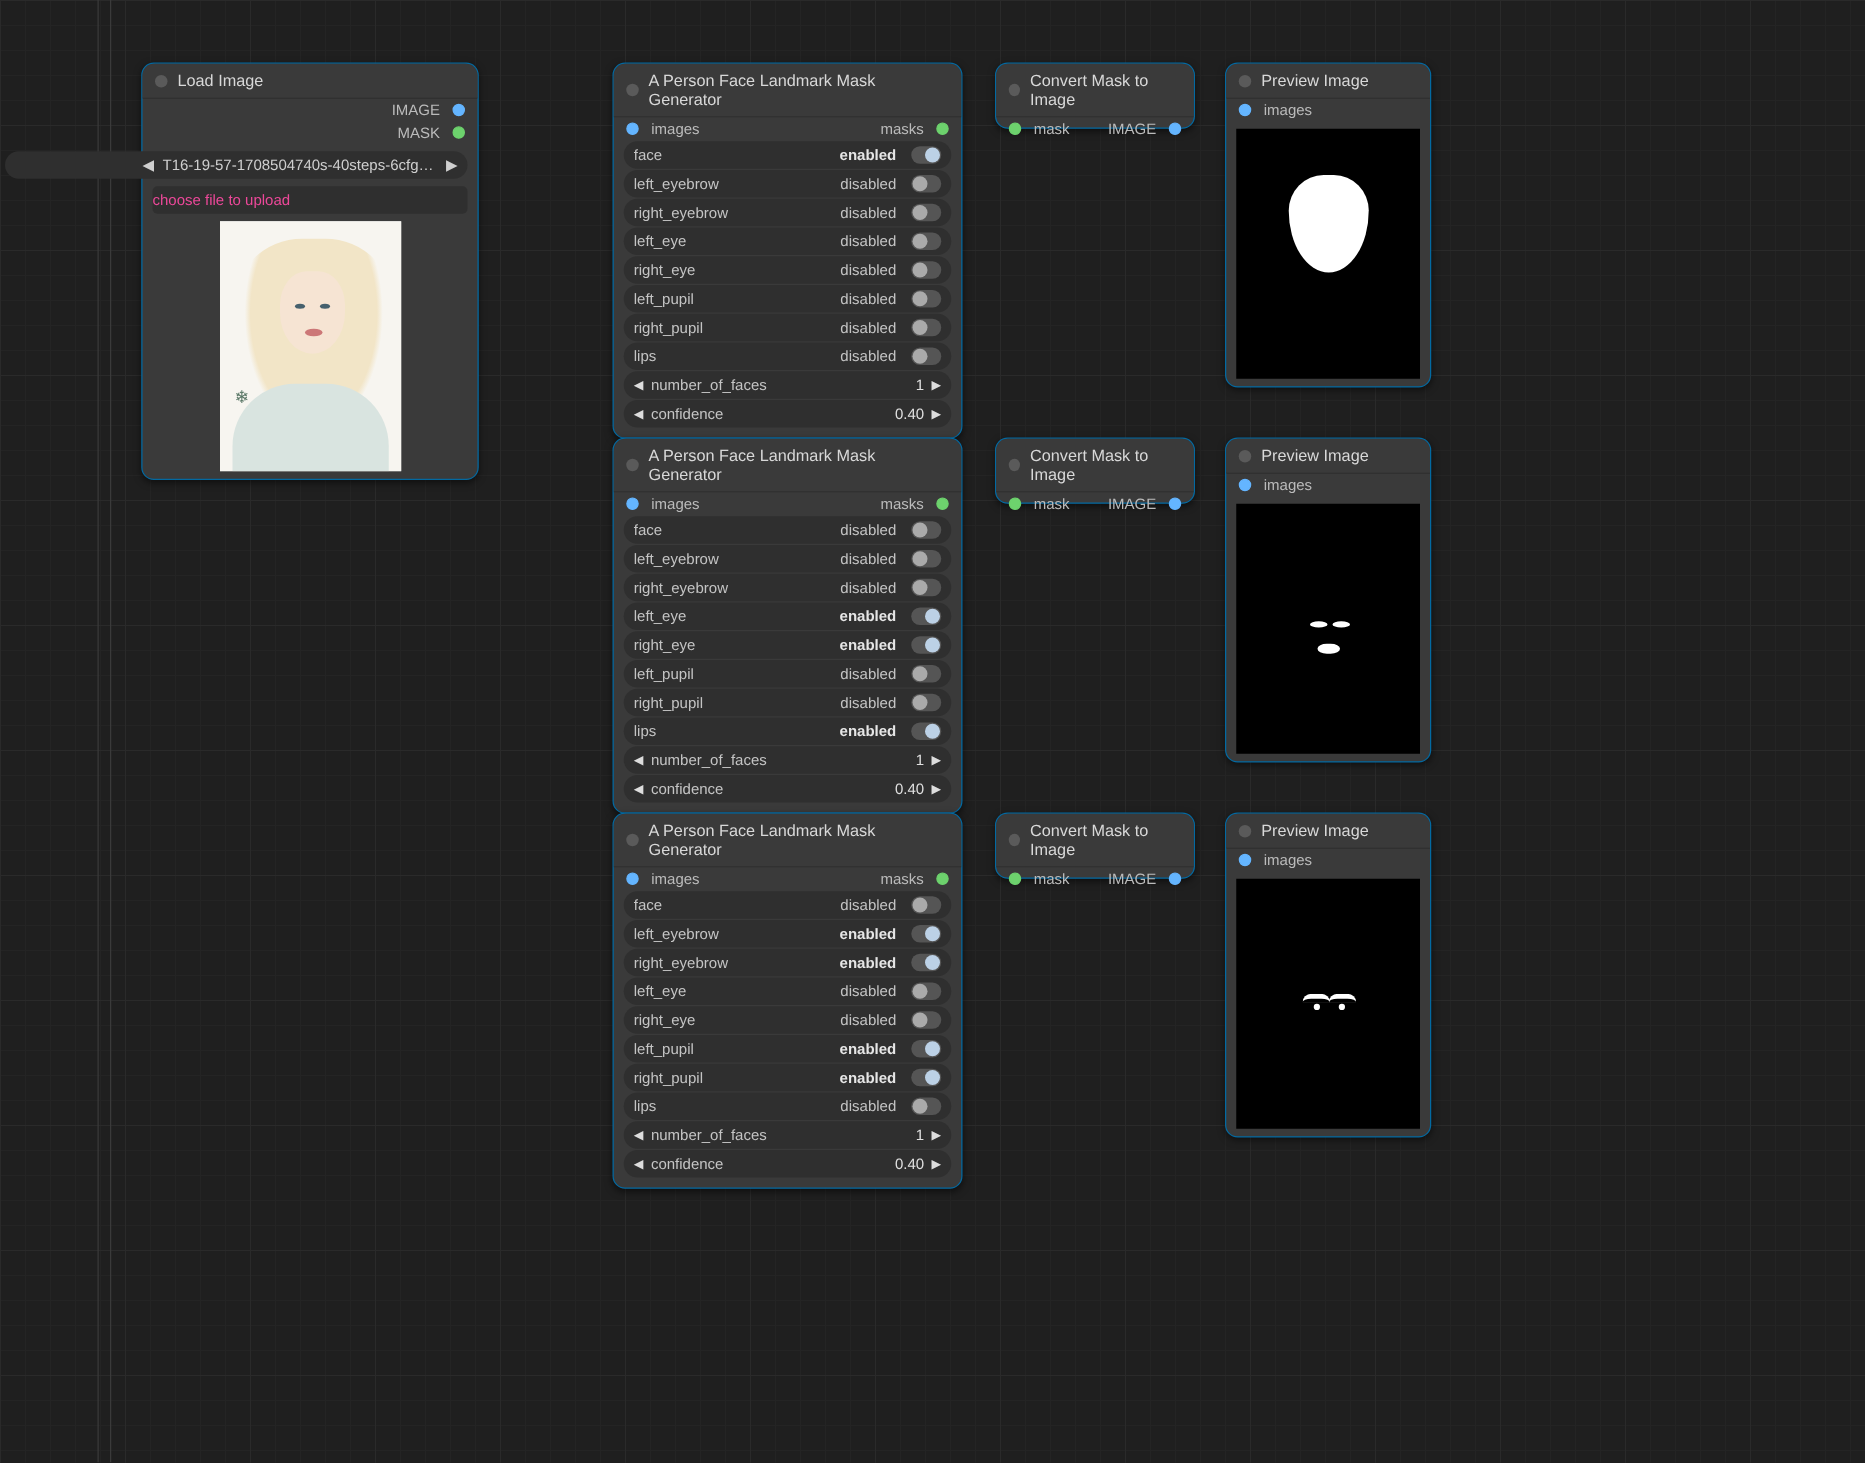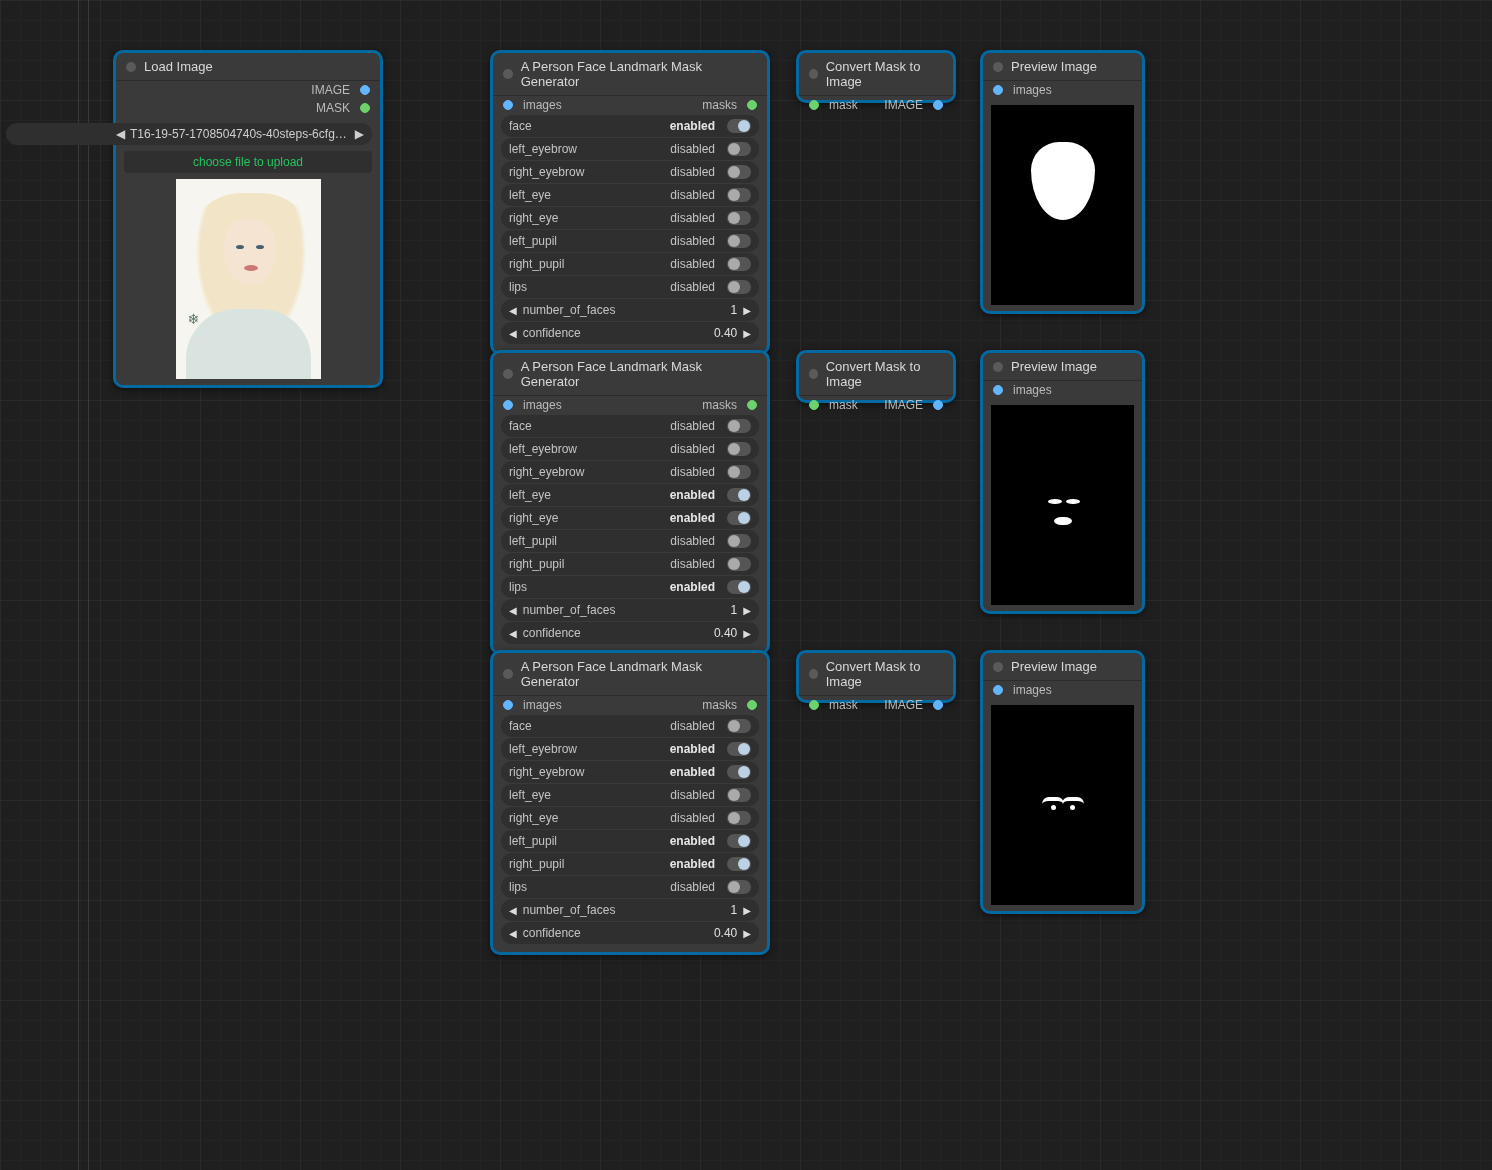--- a/index.html
+++ b/index.html
@@ -17,21 +17,21 @@
     font-family: Arial, sans-serif;
     font-size: 12px;
     color: #ccc;
     overflow: hidden;
   }
   .vline { position:absolute; top:0; bottom:0; width:1px; background:#3a3a3a; }
 
   .node {
     position: absolute;
     background: #3a3a3a;
-    border: 3px solid #0369a1;
+    border: 1px solid #0369a1;
     border-radius: 10px;
     box-shadow: 0 2px 6px rgba(0,0,0,.5);
   }
   .node-header {
     display: flex;
     align-items: center;
     padding: 6px 10px;
     border-bottom: 1px solid #2c2c2c;
     border-top-left-radius: 10px;
     border-top-right-radius: 10px;
@@ -90,22 +90,22 @@
     display:flex; align-items:center; justify-content:space-between;
     padding:0 8px;
     color:#cfcfcf;
     overflow:hidden; white-space:nowrap;
   }
   .uploadbtn {
     margin:4px 8px;
     background:#2f2f2f;
     border-radius:4px;
     height:22px;
-    display:flex; align-items:center; justify-content:center;
-    color:#22c55e; cursor:pointer;
+    display:flex; align-items:center; 
+    color:#ec4899; cursor:pointer;
   }
   .preview-img {
     margin:6px auto; width:145px; height:200px; background:#fff; display:block; position:relative; overflow:hidden;
   }
   .preview-mask {
     margin:6px 8px; background:#000; position:relative; overflow:hidden;
   }
 
   
   .portrait { position:absolute; inset:0; background:#f7f5f0; }

